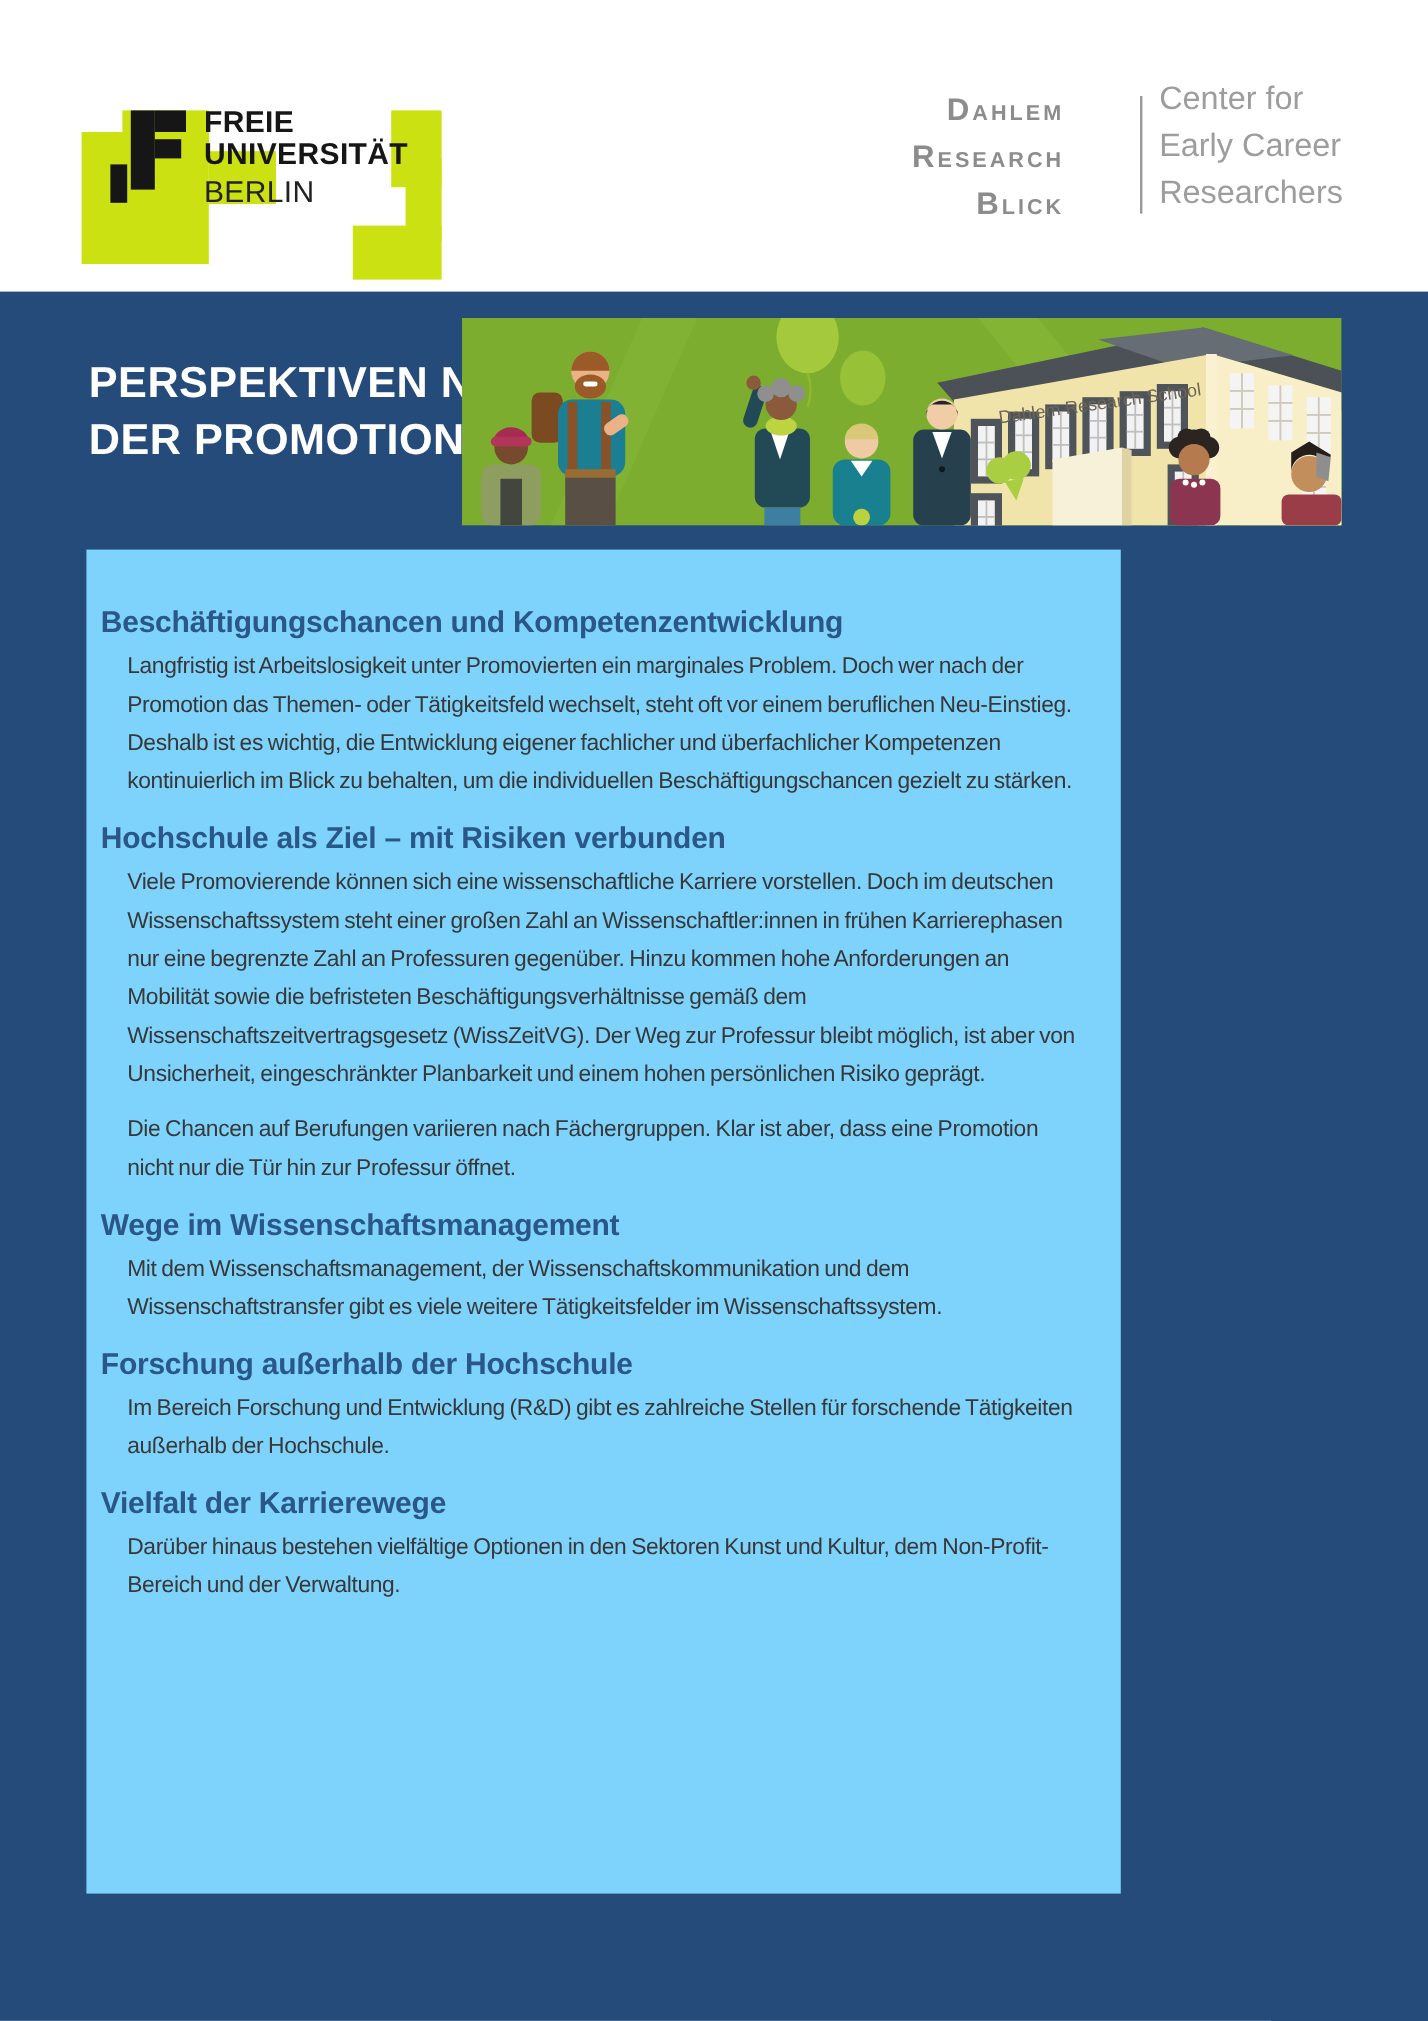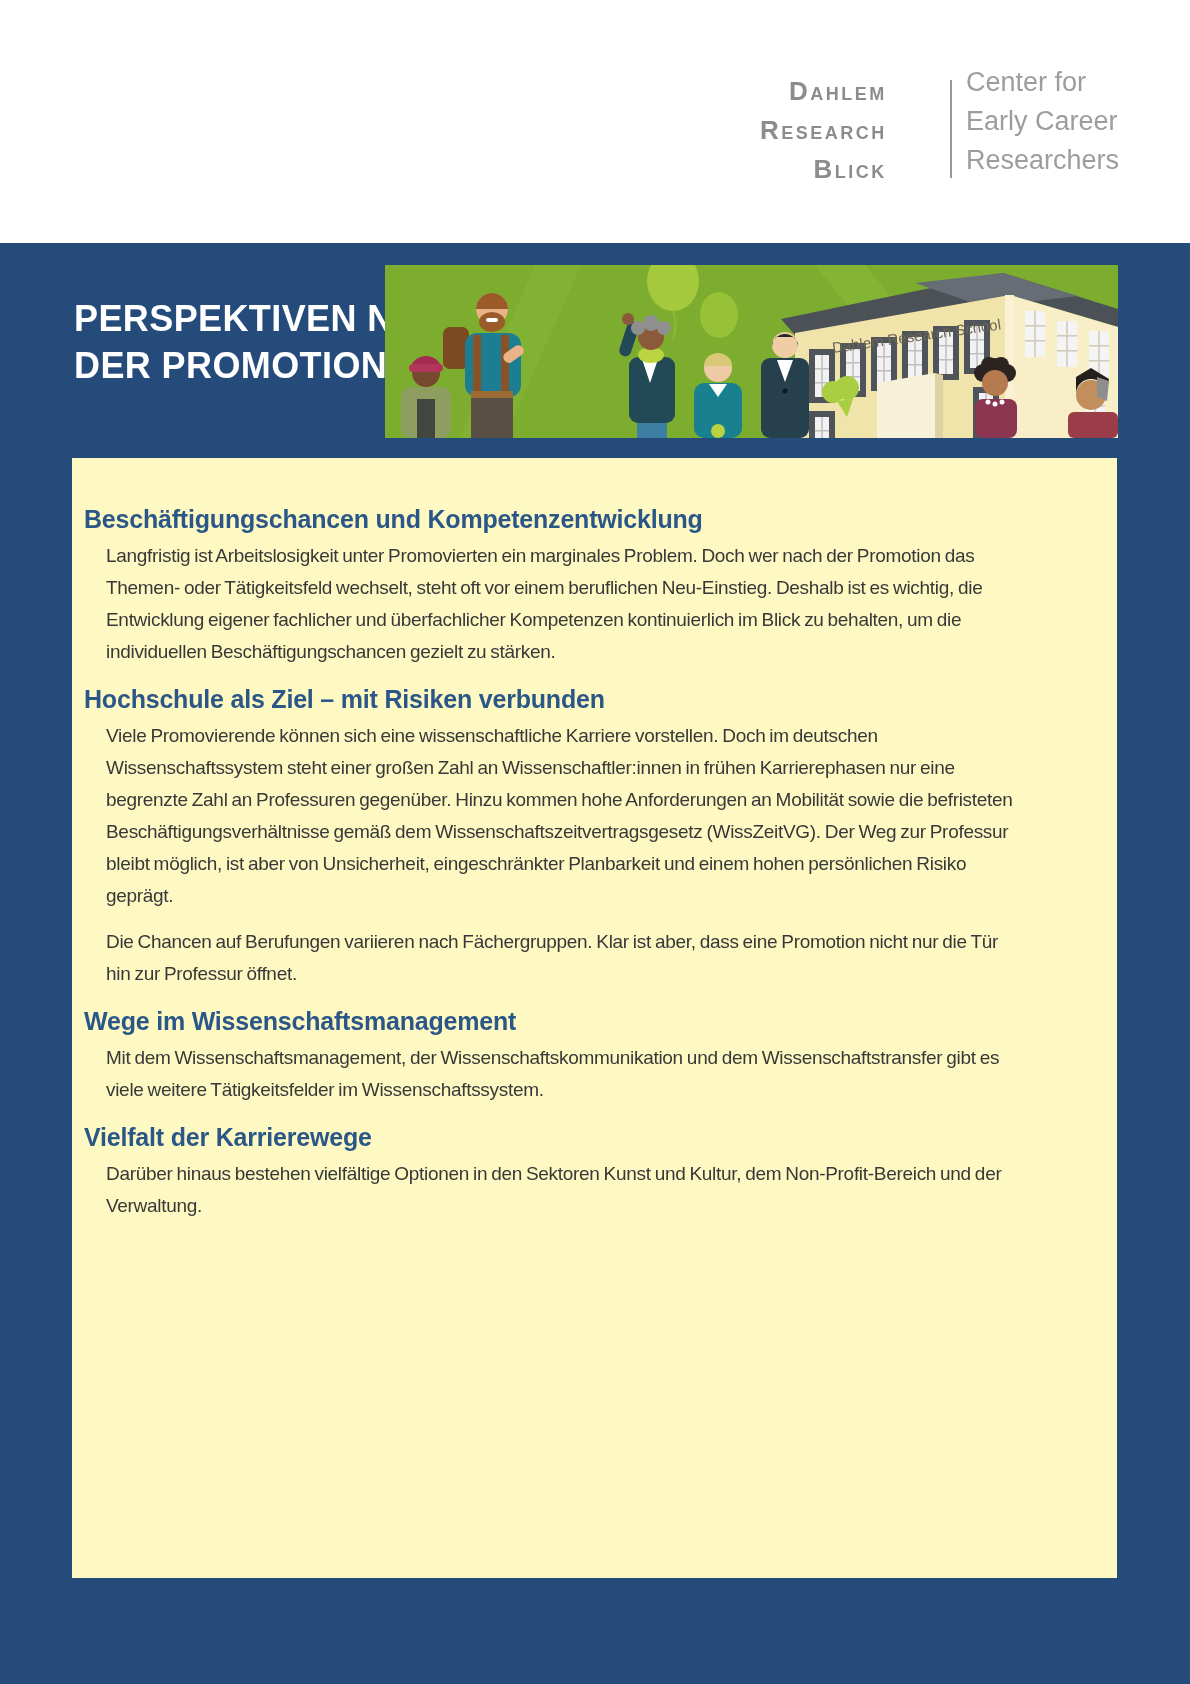--- a/index.html
+++ b/index.html
@@ -34,32 +34,49 @@
   .drs-divider{position:absolute;left:950px;top:80px;width:2px;height:98px;background:#9a9a9a;}
   .drs-sub{position:absolute;left:966px;top:63px;color:#9d9d9d;font-size:27px;line-height:39px;font-weight:400;}
 
   
   .blue-band{position:absolute;left:0;top:243px;width:1190px;height:1441px;background:#254b7b;}
   .banner-title{position:absolute;left:74px;top:295px;color:#ffffff;font-weight:bold;
                 font-size:36px;line-height:47px;letter-spacing:.4px;}
   .illustration{position:absolute;left:385px;top:265px;width:733px;height:173px;}
 
   
-  .panel{position:absolute;left:72px;top:458px;width:1045px;height:1120px;background:#fef9c3;
+  .panel{position:absolute;left:72px;top:458px;width:862px;height:1120px;background:#7dd3fc;
          box-sizing:border-box;padding:44px 30px 0 12px;}
   .panel section{margin:0;}
   .panel h2{margin:0 0 4px 0;font-size:25px;line-height:34px;color:#2a5787;font-weight:bold;letter-spacing:-.2px;}
   .panel p{margin:0 0 14px 22px;font-size:19px;line-height:32px;color:#383838;
            max-width:916px;letter-spacing:-.3px;word-spacing:-1px;}
 </style>
 </head>
 <body>
 
 <div class="header">
 
+  <div class="fu-logo">
+    <div class="g g1"></div>
+    <div class="g g2"></div>
+    <div class="g g3"></div>
+    <div class="g g4"></div>
+    <div class="g g5"></div>
+    <div class="g g6"></div>
+    <div class="b b1"></div>
+    <div class="b b2"></div>
+    <div class="b b3"></div>
+    <div class="b b4"></div>
+    <div class="fu-text">
+      <div class="bold">FREIE</div>
+      <div class="bold">UNIVERSITÄT</div>
+      <div class="berlin">BERLIN</div>
+    </div>
+  </div>
 
   <div class="drs-name">
     <div>Dahlem</div>
     <div>Research</div>
     <div>Blick</div>
   </div>
   <div class="drs-divider"></div>
   <div class="drs-sub">
     <div>Center for</div>
     <div>Early Career</div>
@@ -214,16 +231,20 @@
     <p>Viele Promovierende können sich eine wissenschaftliche Karriere vorstellen. Doch im deutschen Wissenschaftssystem steht einer großen Zahl an Wissenschaftler:innen in frühen Karrierephasen nur eine begrenzte Zahl an Professuren gegenüber. Hinzu kommen hohe Anforderungen an Mobilität sowie die befristeten Beschäftigungsverhältnisse gemäß dem Wissenschaftszeitvertragsgesetz (WissZeitVG). Der Weg zur Professur bleibt möglich, ist aber von Unsicherheit, eingeschränkter Planbarkeit und einem hohen persönlichen Risiko geprägt.</p>
   </section>
   <section>
     <p>Die Chancen auf Berufungen variieren nach Fächergruppen. Klar ist aber, dass eine Promotion nicht nur die Tür hin zur Professur öffnet.</p>
   </section>
   <section>
     <h2>Wege im Wissenschaftsmanagement</h2>
     <p>Mit dem Wissenschaftsmanagement, der Wissenschaftskommunikation und dem Wissenschaftstransfer gibt es viele weitere Tätigkeitsfelder im Wissenschaftssystem.</p>
   </section>
   <section>
+    <h2>Forschung außerhalb der Hochschule</h2>
+    <p>Im Bereich Forschung und Entwicklung (R&amp;D) gibt es zahlreiche Stellen für forschende Tätigkeiten außerhalb der Hochschule.</p>
+  </section>
+  <section>
     <h2>Vielfalt der Karrierewege</h2>
     <p>Darüber hinaus bestehen vielfältige Optionen in den Sektoren Kunst und Kultur, dem Non-Profit-Bereich und der Verwaltung.</p>
   </section>
 </div>
 
 </body></html>

